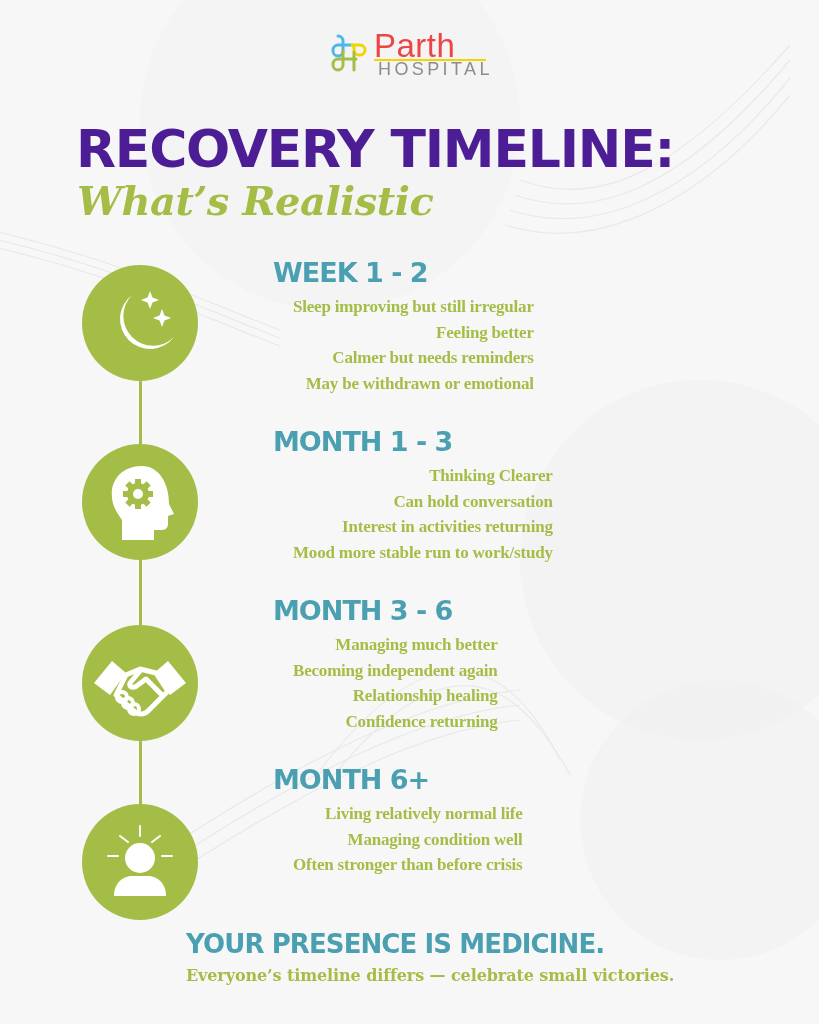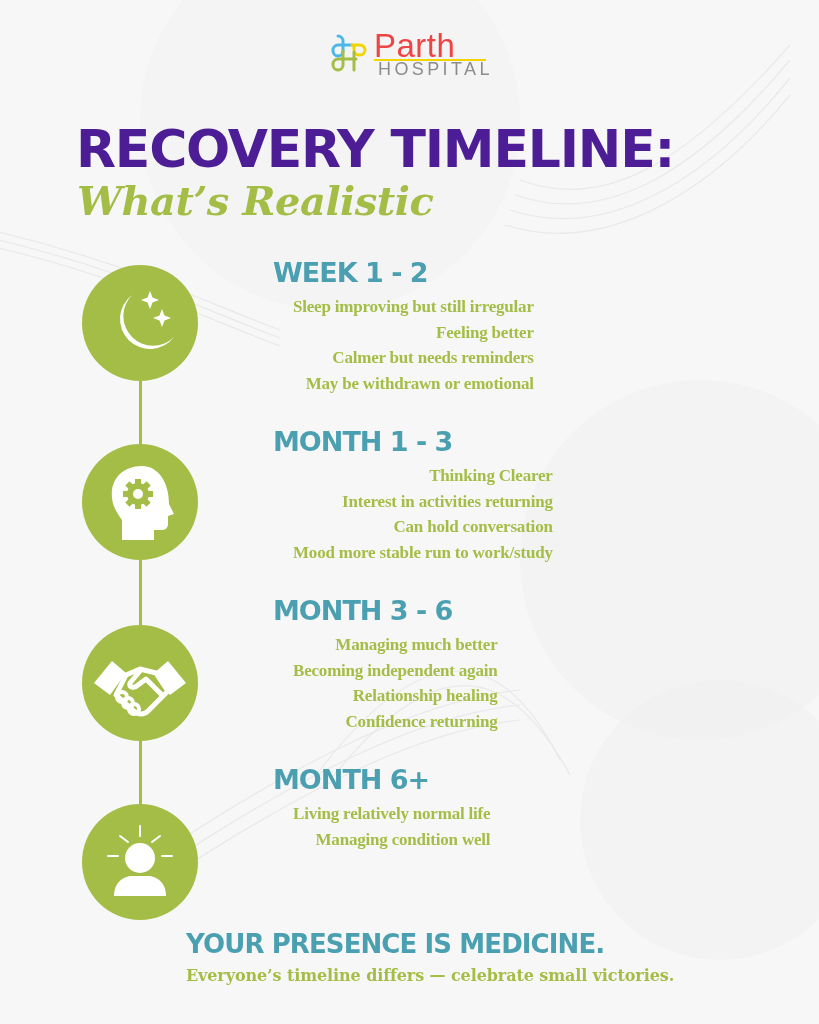--- a/index.html
+++ b/index.html
@@ -154,22 +154,22 @@
         <rect x="9" y="-3" width="6" height="6" transform="rotate(45)"></rect>
       </g>
       <circle r="5" fill="#fff"></circle>
     </g>
   </svg>
 </div>
 <div class="stage" style="top:425px">
   <h3 class="stage-title">MONTH 1 - 3</h3>
   <ul class="stage-list">
     <li>Thinking Clearer</li>
+    <li>Can hold conversation</li>
     <li>Interest in activities returning</li>
-    <li>Can hold conversation</li>
     <li>Mood more stable run to work/study</li>
   </ul>
 </div>
 
 <div class="circle" style="top:625px">
   <svg viewBox="0 0 116 116">
     <path d="M12 58 L30 36 L44 48 L28 70 Z" fill="#fff"></path>
     <path d="M104 58 L86 36 L72 48 L88 70 Z" fill="#fff"></path>
     <path d="M44 50 L58 44 L74 48 L86 66 L66 86 C62 90 56 90 52 86 L34 70 Z" fill="none" stroke="#fff" stroke-width="5" stroke-linejoin="round"></path>
     <path d="M58 46 L48 58 C46 62 52 64 56 60 L64 54 L80 70" fill="none" stroke="#fff" stroke-width="5" stroke-linejoin="round" stroke-linecap="round"></path>
@@ -201,17 +201,18 @@
       <line x1="26" y1="52" x2="36" y2="52"></line>
       <line x1="80" y1="52" x2="90" y2="52"></line>
     </g>
   </svg>
 </div>
 <div class="stage" style="top:763px">
   <h3 class="stage-title">MONTH 6+</h3>
   <ul class="stage-list">
     <li>Living relatively normal life</li>
     <li>Managing condition well</li>
+    <li>Often stronger than before crisis</li>
   </ul>
 </div>
 
 <div class="footer-title">YOUR PRESENCE IS MEDICINE.</div>
 <div class="footer-sub">Everyone’s timeline differs — celebrate small victories.</div>
 
 </body></html>

